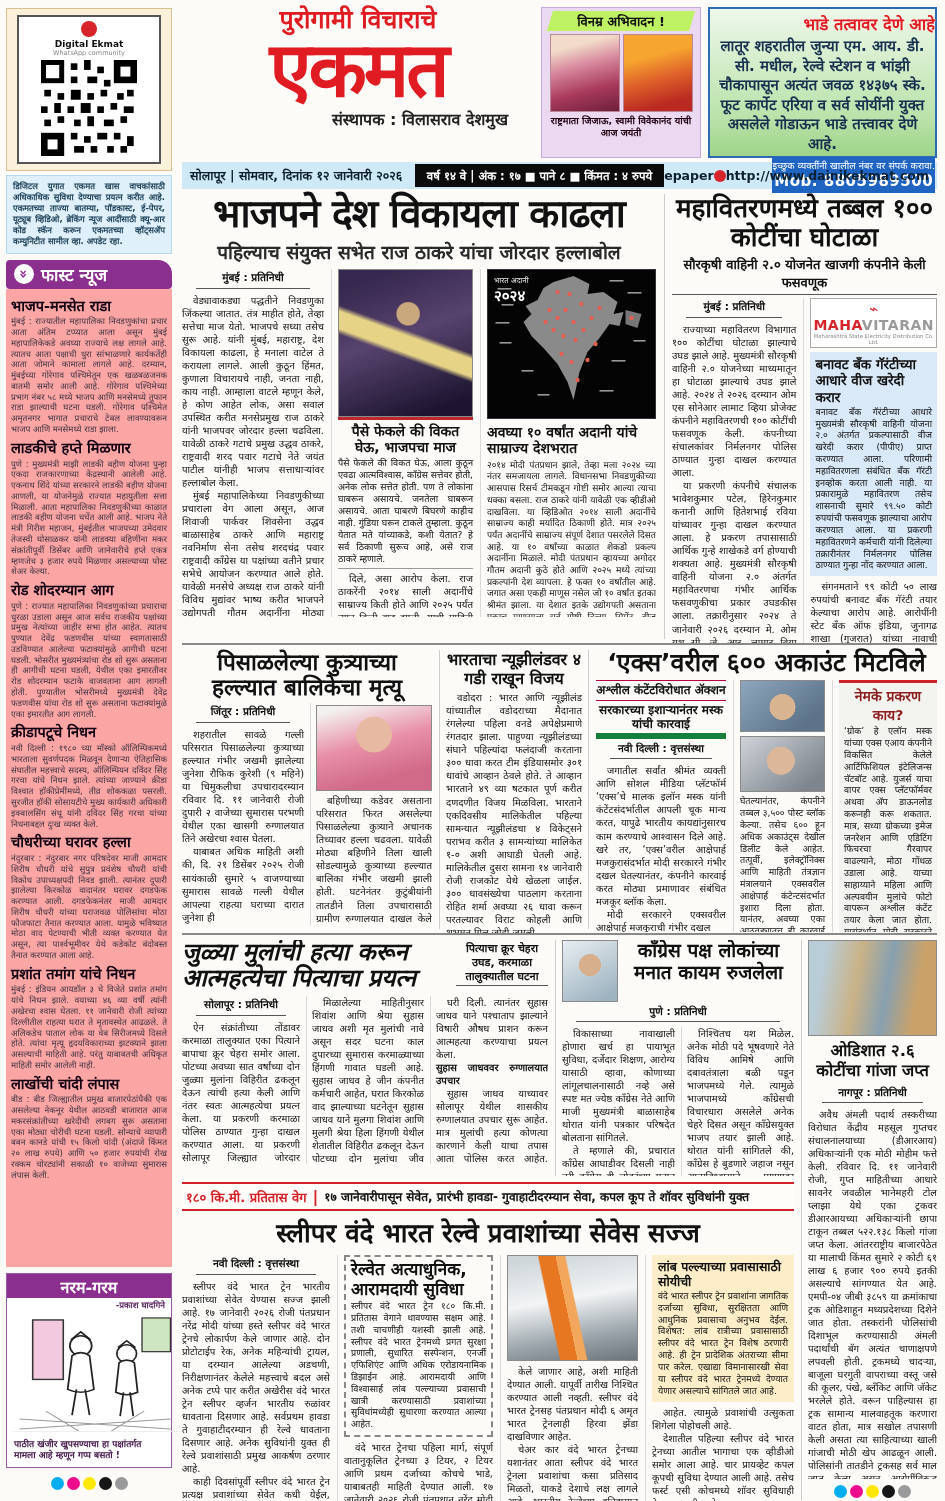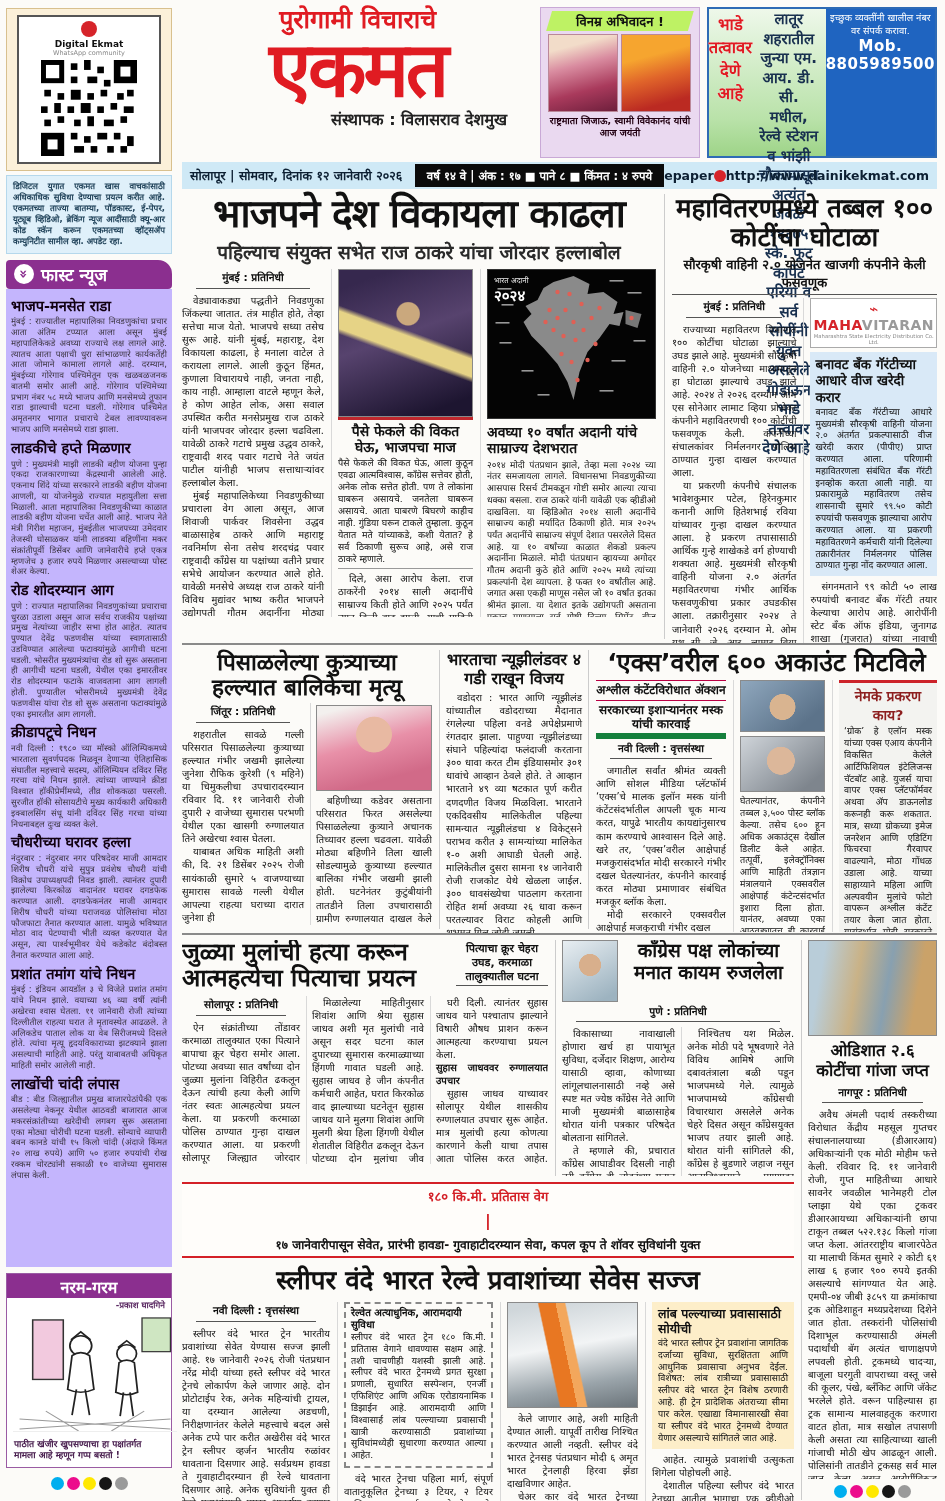--- a/index.html
+++ b/index.html
@@ -11,21 +11,21 @@
   .leftcol { width:175px; flex:none; padding:8px 3px 0 6px; display:flex; flex-direction:column; }
   .qr-card { background:#fbf0d9; border:1px solid #d8c08e; padding:6px 10px; }
   .qr-inner { background:#fff; border:2px solid #555; padding:4px 4px 6px; text-align:center; }
   .qr-logo { width:16px; height:16px; border-radius:50%; background:#d6242a; margin:0 auto 2px; }
   .qr-brand { font-size:9px; font-weight:bold; color:#111; }
   .qr-brand-sub { font-size:6.5px; color:#888; margin-bottom:3px; }
   .qr-note { background:#dff0fa; border:1px solid #b5d8ec; font-size:8.4px; line-height:1.32; font-weight:bold; color:#23455c; padding:5px 6px; text-align:justify; margin-top:4px; }
   .fn-header { margin-top:6px; background:#8b2f8f; color:#fff; border-radius:4px 14px 4px 4px; display:flex; align-items:center; gap:7px; padding:3px 8px; }
   .fn-ico { width:20px; height:20px; background:#fff; color:#8b2f8f; border-radius:50%; font-weight:bold; display:flex; align-items:center; justify-content:center; transform:rotate(90deg); font-size:14px; }
   .fn-title { font-size:17px; font-weight:bold; }
-  .fn-list { background:#c4b5fd; padding:4px 5px; height:978px; overflow:hidden; }
+  .fn-list { background:#fca5a5; padding:4px 5px; height:978px; overflow:hidden; }
   .fn-item h3 { font-size:14.5px; line-height:1.15; margin:5px 0 2px; color:#101; }
   .fn-item p { font-size:8.5px; line-height:1.27; text-align:justify; color:#3a3340; }
   .cartoon { border:1px solid #9a5ba3; margin-top:6px; background:#fff; }
   .cartoon-head { background:#8b2f8f; color:#fff; text-align:center; font-weight:bold; font-size:16px; padding:2px 0 0; }
   .cartoon-credit { text-align:right; font-size:8.5px; font-weight:bold; color:#5b2a63; padding:1px 6px 2px; }
   .cartoon-art { height:120px; margin:0 6px; border-bottom:1px solid #eee; }
   .cartoon-cap { font-size:9px; font-weight:bold; color:#4a2050; padding:3px 7px 5px; line-height:1.3; }
   .dots { display:flex; gap:3px; }
   .dot { width:13px; height:13px; border-radius:50%; }
   .dc{background:#00aeef}.dm{background:#ec0c8c}.dy{background:#ffe800}.dk{background:#161616}.dg{background:#9a9a9a}
@@ -38,21 +38,21 @@
   .mast-tagline { color:#e01b22; font-weight:bold; font-size:25px; line-height:1.05; }
   .mast-title { color:#e01b22; font-weight:bold; font-size:76px; line-height:.98; letter-spacing:-3px; }
   .mast-founder { font-size:16px; font-weight:bold; color:#222; text-align:right; padding-right:26px; }
   .tribute { width:160px; background:#ead9f0; border:1px solid #c9a9d6; padding:3px 5px; text-align:center; }
   .tribute-title { background:#bef264; font-weight:bold; font-size:13px; padding:1px 0; margin-bottom:3px; clip-path:polygon(4% 0,100% 0,96% 100%,0 100%); }
   .tribute-pics { display:flex; gap:3px; justify-content:center; }
   .portrait { width:70px; height:78px; border:1px solid #b89; }
   .p-jijau { background:linear-gradient(165deg,#f2dcc9 18%,#d98ca0 40%,#a93a5c 70%,#6e1f3c); }
   .p-vivek { background:linear-gradient(165deg,#f6a52f 30%,#e0642a 55%,#bb2a22 85%); }
   .tribute-cap { font-size:9.5px; font-weight:bold; margin-top:3px; line-height:1.25; color:#201; }
-  .ad { flex:1; border:2px solid #2e6bb5; background:linear-gradient(#eef8ea,#b9e2a9 75%,#9ed488); display:flex; flex-direction:row; }
+  .ad { flex:1; border:2px solid #2e6bb5; background:linear-gradient(#eef8ea,#b9e2a9 75%,#9ed488); display:flex; flex-direction:column;align-items:flex-end; }
   .ad-title { color:#e01b22; font-weight:bold; font-size:16.5px; text-align:center; padding:3px 0 1px; text-shadow:0 0 1px #fff; }
   .ad-body { font-size:15px; font-weight:bold; color:#18304f; text-align:center; line-height:1.3; padding:1px 7px 3px; flex:1; }
   .ad-blue { background:#1f64c0; color:#fff; text-align:center; padding:2px 0 3px; }
   .ad-contact { font-size:9.5px; }
   .ad-phone { font-size:15px; font-weight:bold; letter-spacing:.5px; }
   .datestrip { margin-top:4px; background:#cfe9f6; height:27px; display:flex; align-items:center; font-weight:bold; padding:0 8px; }
   .ds-date { flex:1; font-size:12.5px; color:#0d2033; }
   .ds-issue { background:#0b0b0b; color:#fff; font-size:11.5px; padding:4px 12px; }
   .ds-epaper { flex:1; text-align:left; font-size:12.5px; color:#0d2033; display:flex; justify-content:flex-end; align-items:center; }
   .ep-ico { width:12px; height:12px; border-radius:50%; background:#d6242a; display:inline-block; }
@@ -109,44 +109,44 @@
   .musk-photo { height:56px; margin-bottom:4px; background:radial-gradient(circle at 48% 44%,#dcb79a 0 26%,rgba(0,0,0,0) 27%),linear-gradient(140deg,#cfd4d9,#7e858d 85%); }
   .xbox { background:#f3f3f0; border-top:3px solid #cc2229; padding:3px 5px 4px; margin-bottom:4px; }
   .xbox-title { color:#8d1f1f; font-weight:bold; font-size:14px; text-align:center; margin-bottom:2px; }
   .xbox-body,.smallbt { font-size:9.1px; line-height:1.3; text-align:justify; }
 
   .rowCD { display:flex; gap:7px; padding-top:5px; }
   .cdleft { width:612px; }
   .rowC { display:flex; gap:7px; height:236px; overflow:hidden; }
   .twins { width:366px; }
   .twins-head { display:flex; gap:6px; align-items:flex-start; }
-  .twins-h1 { width:268px; font-size:24px; font-weight:bold; line-height:1.08; }
+  .twins-h1 { width:268px; font-size:24px; font-weight:bold; line-height:1.08;font-style:italic; }
   .twins-note { flex:1; font-weight:bold; font-size:11px; text-align:center; line-height:1.25; border-bottom:1px solid #555; padding-bottom:2px; margin-top:2px; }
   .twins-cols { display:grid; grid-template-columns:1fr 1fr 1fr; gap:6px; height:168px; overflow:hidden; margin-top:4px; }
   .twins-cols>div+div { border-left:1px solid #d9d9d9; padding-left:5px; }
   .subhd { font-weight:bold; font-size:9.8px; }
   .congress { flex:1; border-left:1px solid #ccc; padding-left:6px; }
   .cong-head { display:flex; gap:5px; }
   .thorat-photo { width:56px; height:62px; flex:none; background:radial-gradient(circle at 50% 40%,#d8af8c 0 24%,rgba(0,0,0,0) 25%),linear-gradient(150deg,#e8eef2,#9db3c0 90%); }
   .cong-h1 { font-size:19px; font-weight:bold; text-align:center; line-height:1.15; }
   .cong-cols { display:grid; grid-template-columns:1fr 1fr; gap:6px; height:158px; overflow:hidden; margin-top:3px; }
   .cong-cols>div+div { border-left:1px solid #d9d9d9; padding-left:5px; }
   .ganja { flex:1; border-left:1px solid #ccc; padding-left:6px; display:flex; flex-direction:column; height:560px; overflow:hidden; }
   .ganja-photo { height:96px; flex:none; background:linear-gradient(100deg,#b9cdd9 12%,#c9b287 38%,#88a0b0 60%,#caa269 82%); }
   .ganja-h1 { font-size:16.5px; font-weight:bold; text-align:center; line-height:1.2; margin:5px 0 2px; }
   .ganja .bt { flex:1; overflow:hidden; }
-  .kicker { margin:6px 0 3px; border-top:2px solid #d42027; border-bottom:2px solid #d42027; padding:3px 4px; display:flex; align-items:center; gap:6px; background:#fffdfa;flex-direction:column; }
+  .kicker { margin:6px 0 3px; border-top:2px solid #d42027; border-bottom:2px solid #d42027; padding:3px 4px; display:flex; align-items:center; gap:6px; background:#fffdfa; }
   .kicker-speed { color:#d42027; font-weight:bold; font-size:13px; white-space:nowrap; }
   .kicker-sep { color:#d42027; font-weight:bold; }
   .kicker-rest { font-weight:bold; font-size:12px; }
   .train-h1 { font-size:26px; font-weight:bold; text-align:center; margin:2px 0 5px; }
   .train-cols { display:grid; grid-template-columns:148px 156px 138px 1fr; gap:7px; height:246px; overflow:hidden; }
   .train-cols>div+div { border-left:1px solid #d9d9d9; padding-left:6px; }
   .dashbox { border:2px dashed #888; padding:3px 5px 4px; margin-bottom:4px; }
-  .dashbox-title { font-weight:bold; font-size:10px; line-height:1.15; margin-bottom:2px; }
+  .dashbox-title { font-weight:bold; font-size:17px; line-height:1.15; margin-bottom:2px; }
   .train-photo { height:106px; margin-bottom:4px; background:linear-gradient(78deg,transparent 34%,#e87722 35% 46%,#f3a75c 46% 52%,transparent 53%),linear-gradient(170deg,#cfd6da 6%,#f2f4f5 42%,#9aa4aa 75%,#6b747a); }
   .creambox { background:#fdeec9; padding:4px 6px 5px; margin-bottom:4px; }
   .creambox-title { font-weight:bold; font-size:12.5px; line-height:1.2; margin-bottom:2px; }
   .ganja .dots { margin:6px auto 2px; }
 </style>
 </head>
 <body>
 
 <div class="page">
 

